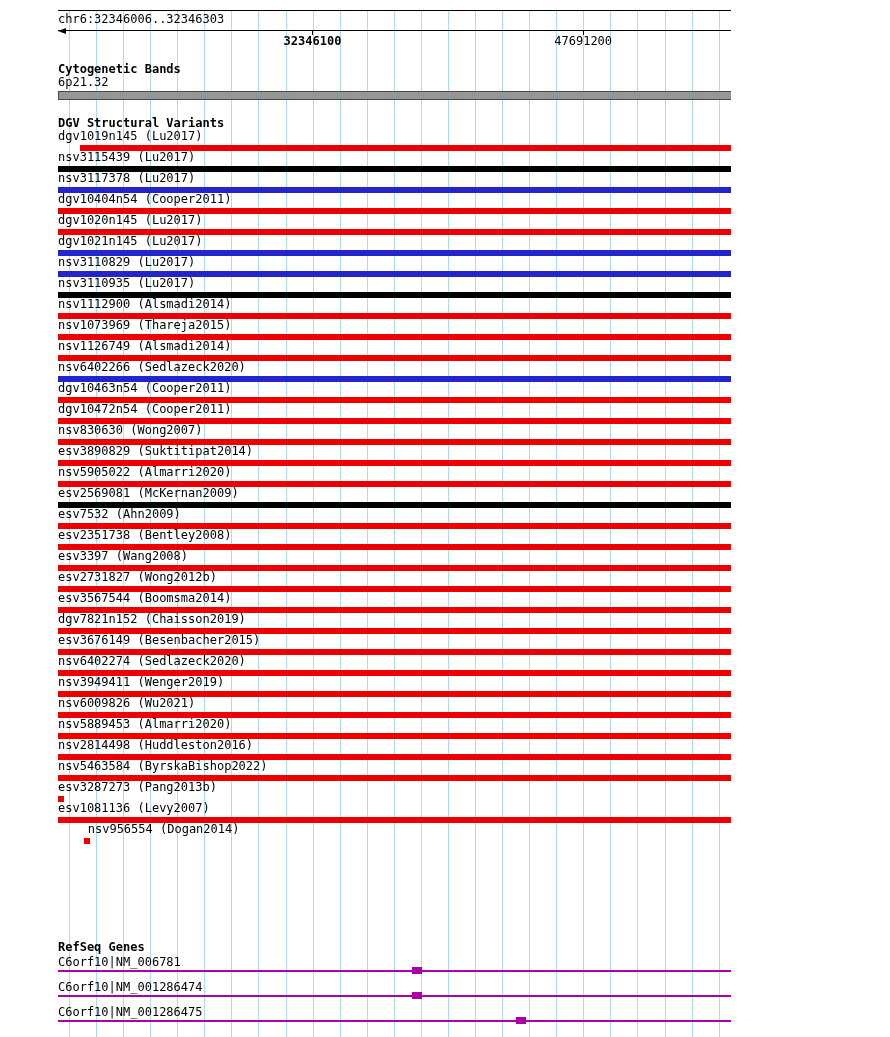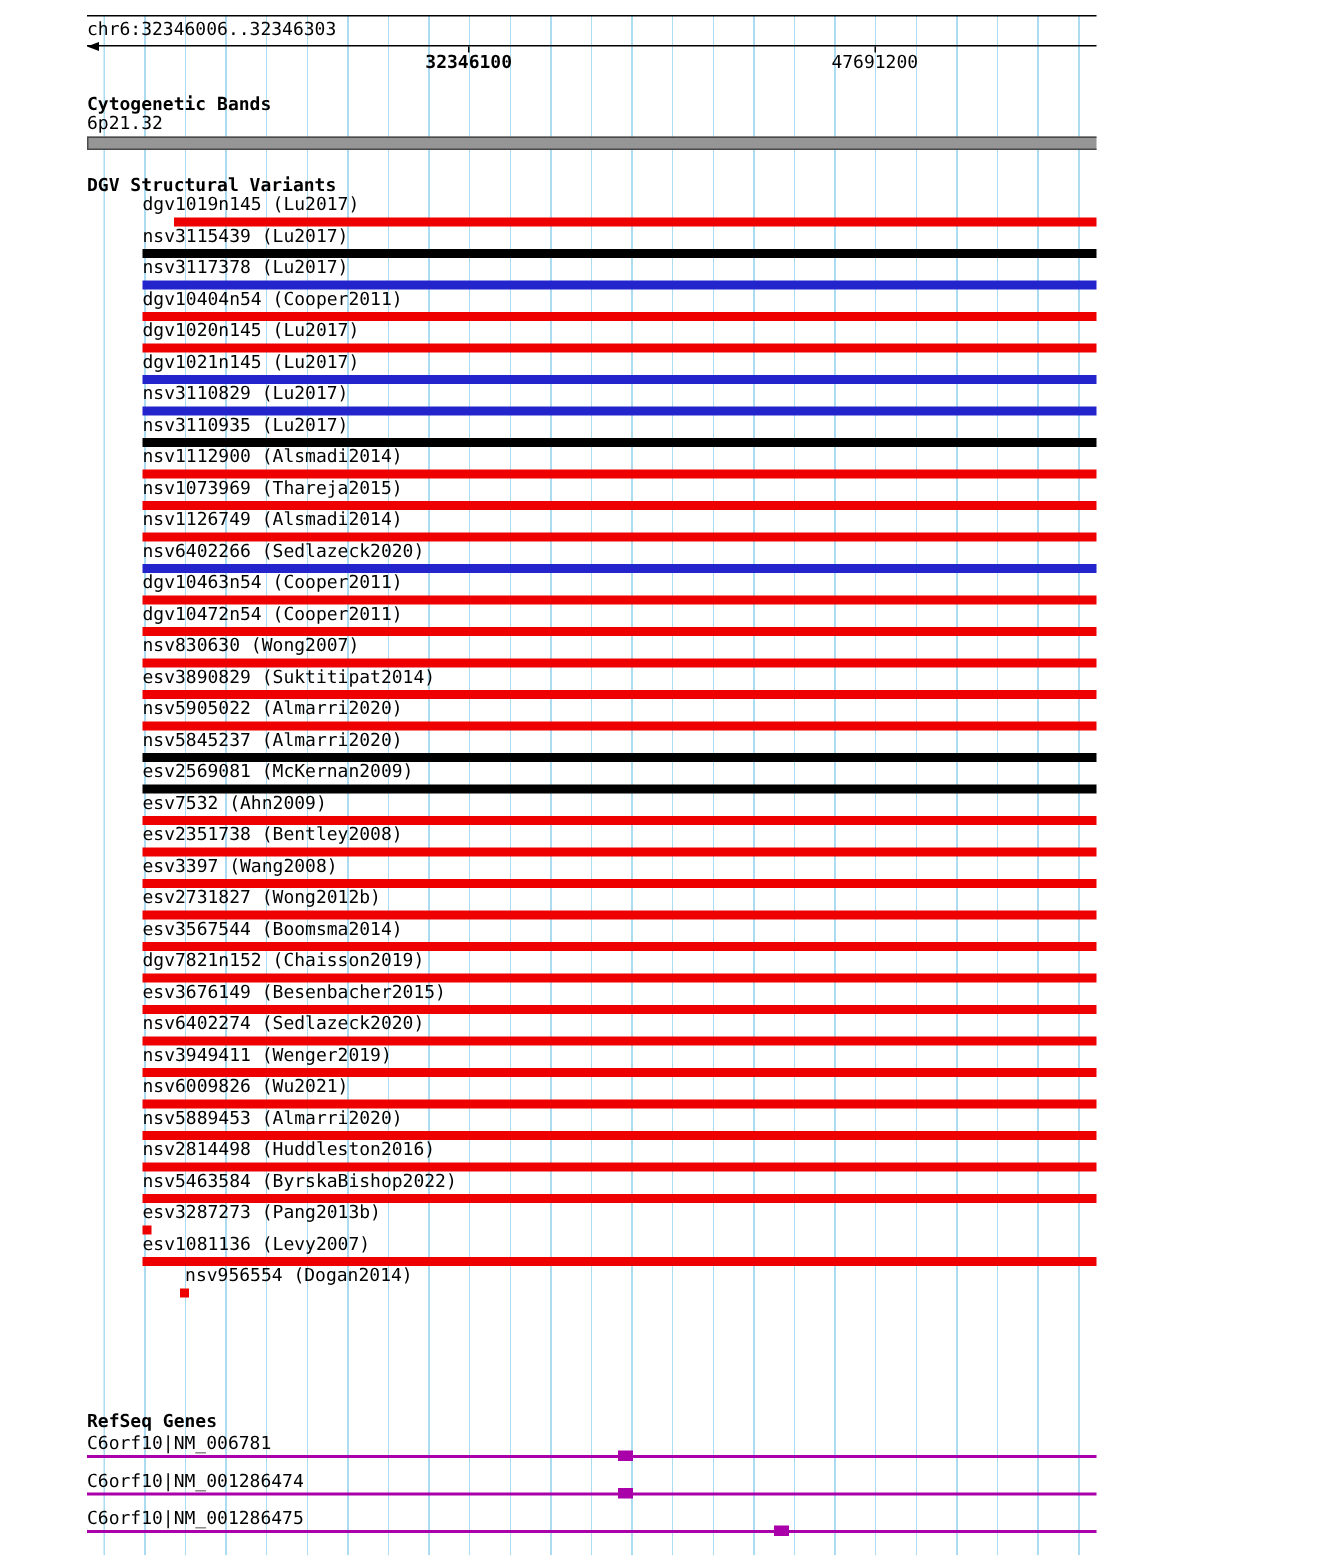--- a/index.html
+++ b/index.html
@@ -26,21 +26,21 @@
   .tick-label.last { transform:translateX(-65%); }
 
   .sec-title { position:absolute; left:58px; font-weight:bold; line-height:13px; white-space:pre; }
   #cyto-title   { top:63px;text-align:right; }
   #band-label   { position:absolute; left:58px; top:76px; line-height:13px; }
   #band-bar     { position:absolute; left:58px; top:91px; width:804px; height:9px;
                   border:1px solid #4a4a4a; }
 
   #dgv-title { top:117px; }
   #variants  { position:absolute; left:58px; top:130px; width:804px; }
-  .vrow   { position:relative; height:21px;margin-left:37px; }
+  .vrow   { position:relative; height:21px; }
   .vlabel { position:absolute; top:0; left:0; line-height:13px; white-space:pre; }
   .vbar   { position:absolute; top:15px; height:6px; }
 
   #refseq-title { top:941px; }
   #genes  { position:absolute; left:58px; top:956px; width:804px; }
   .grow   { position:relative; height:25px; }
   .glabel { position:absolute; top:0; left:0; line-height:13px; white-space:pre; }
   .gline  { position:absolute; top:14px; left:0; width:100%; height:2px; }
   .gexon  { position:absolute; top:11px; width:10px; height:7px; }
 </style>
@@ -133,24 +133,20 @@
       </div>
       <div class="vrow">
         <div class="vlabel">esv3890829 (Suktitipat2014)</div>
         <div class="vbar" style="left: 0%; width: 100%; background: rgb(238, 0, 0);"></div>
       </div>
       <div class="vrow">
         <div class="vlabel">nsv5905022 (Almarri2020)</div>
         <div class="vbar" style="left: 0%; width: 100%; background: rgb(238, 0, 0);"></div>
       </div>
       <div class="vrow">
-        <div class="vlabel">nsv5845237 (Almarri2020)</div>
-        <div class="vbar" style="left: 0%; width: 100%; background: rgb(0, 0, 0);"></div>
-      </div>
-      <div class="vrow">
         <div class="vlabel">esv2569081 (McKernan2009)</div>
         <div class="vbar" style="left: 0%; width: 100%; background: rgb(0, 0, 0);"></div>
       </div>
       <div class="vrow">
         <div class="vlabel">esv7532 (Ahn2009)</div>
         <div class="vbar" style="left: 0%; width: 98%; background: rgb(238, 0, 0);"></div>
       </div>
       <div class="vrow">
         <div class="vlabel">esv2351738 (Bentley2008)</div>
         <div class="vbar" style="left: 0%; width: 100%; background: rgb(238, 0, 0);"></div>

